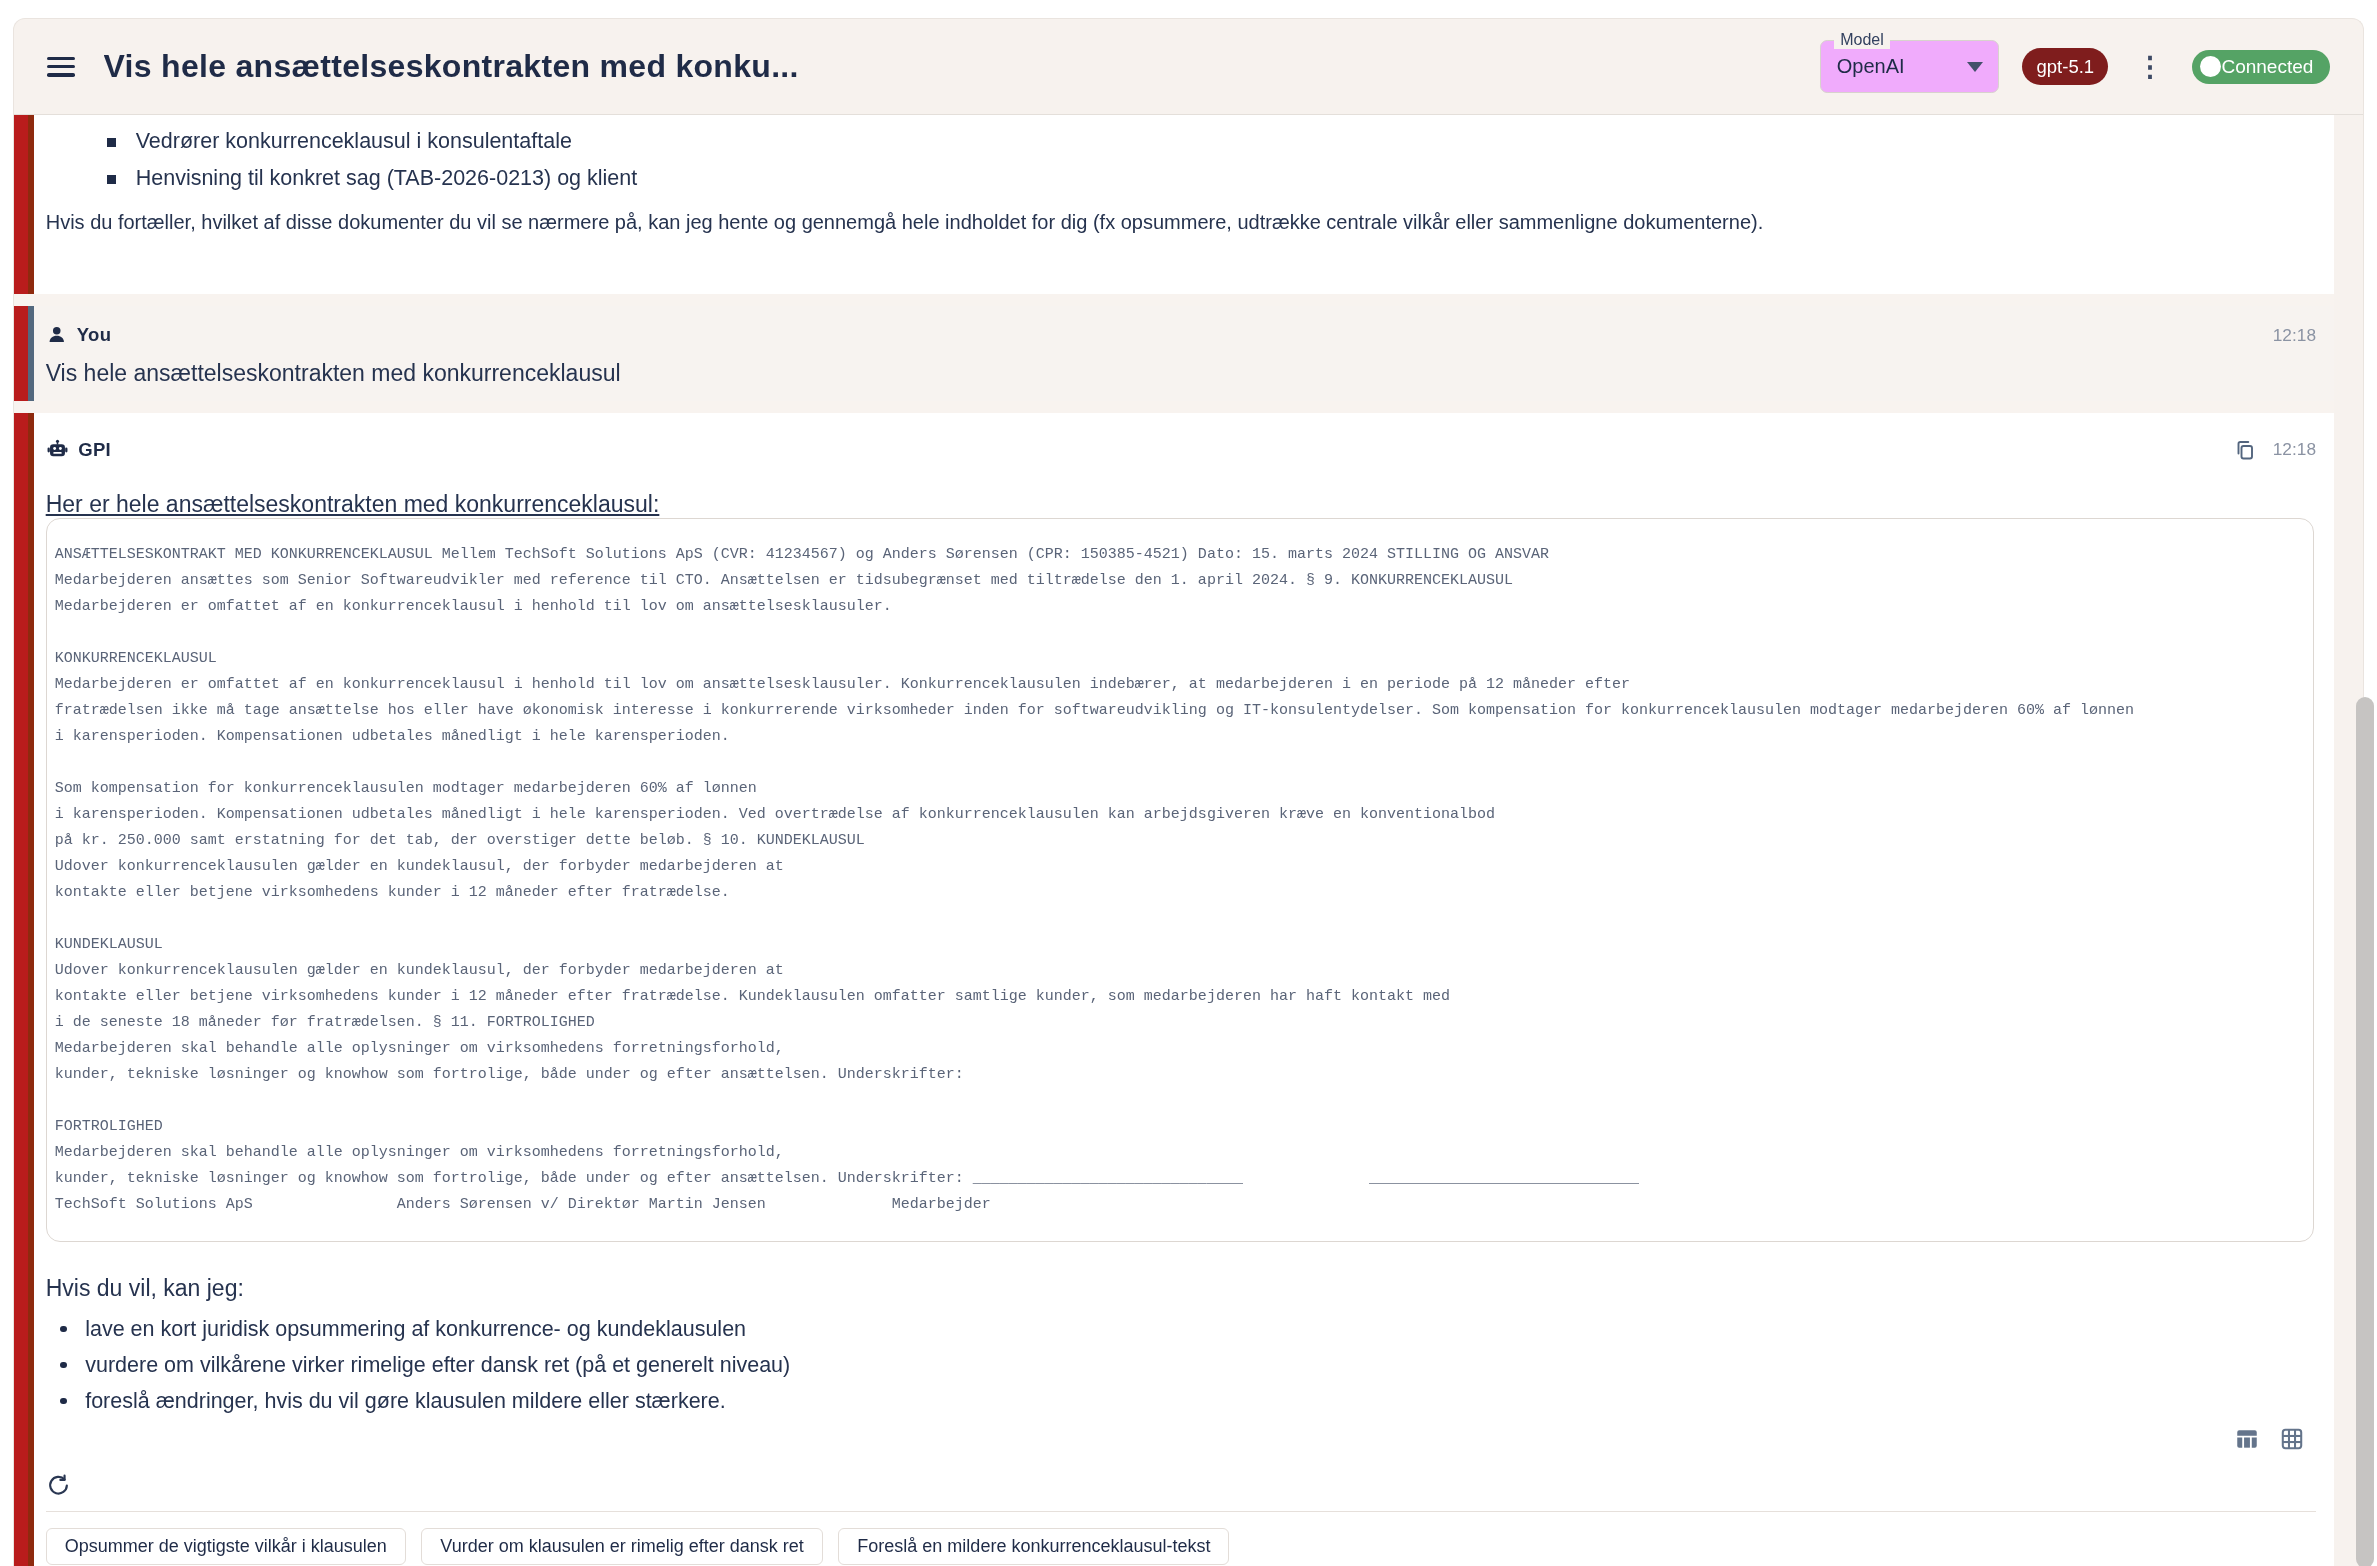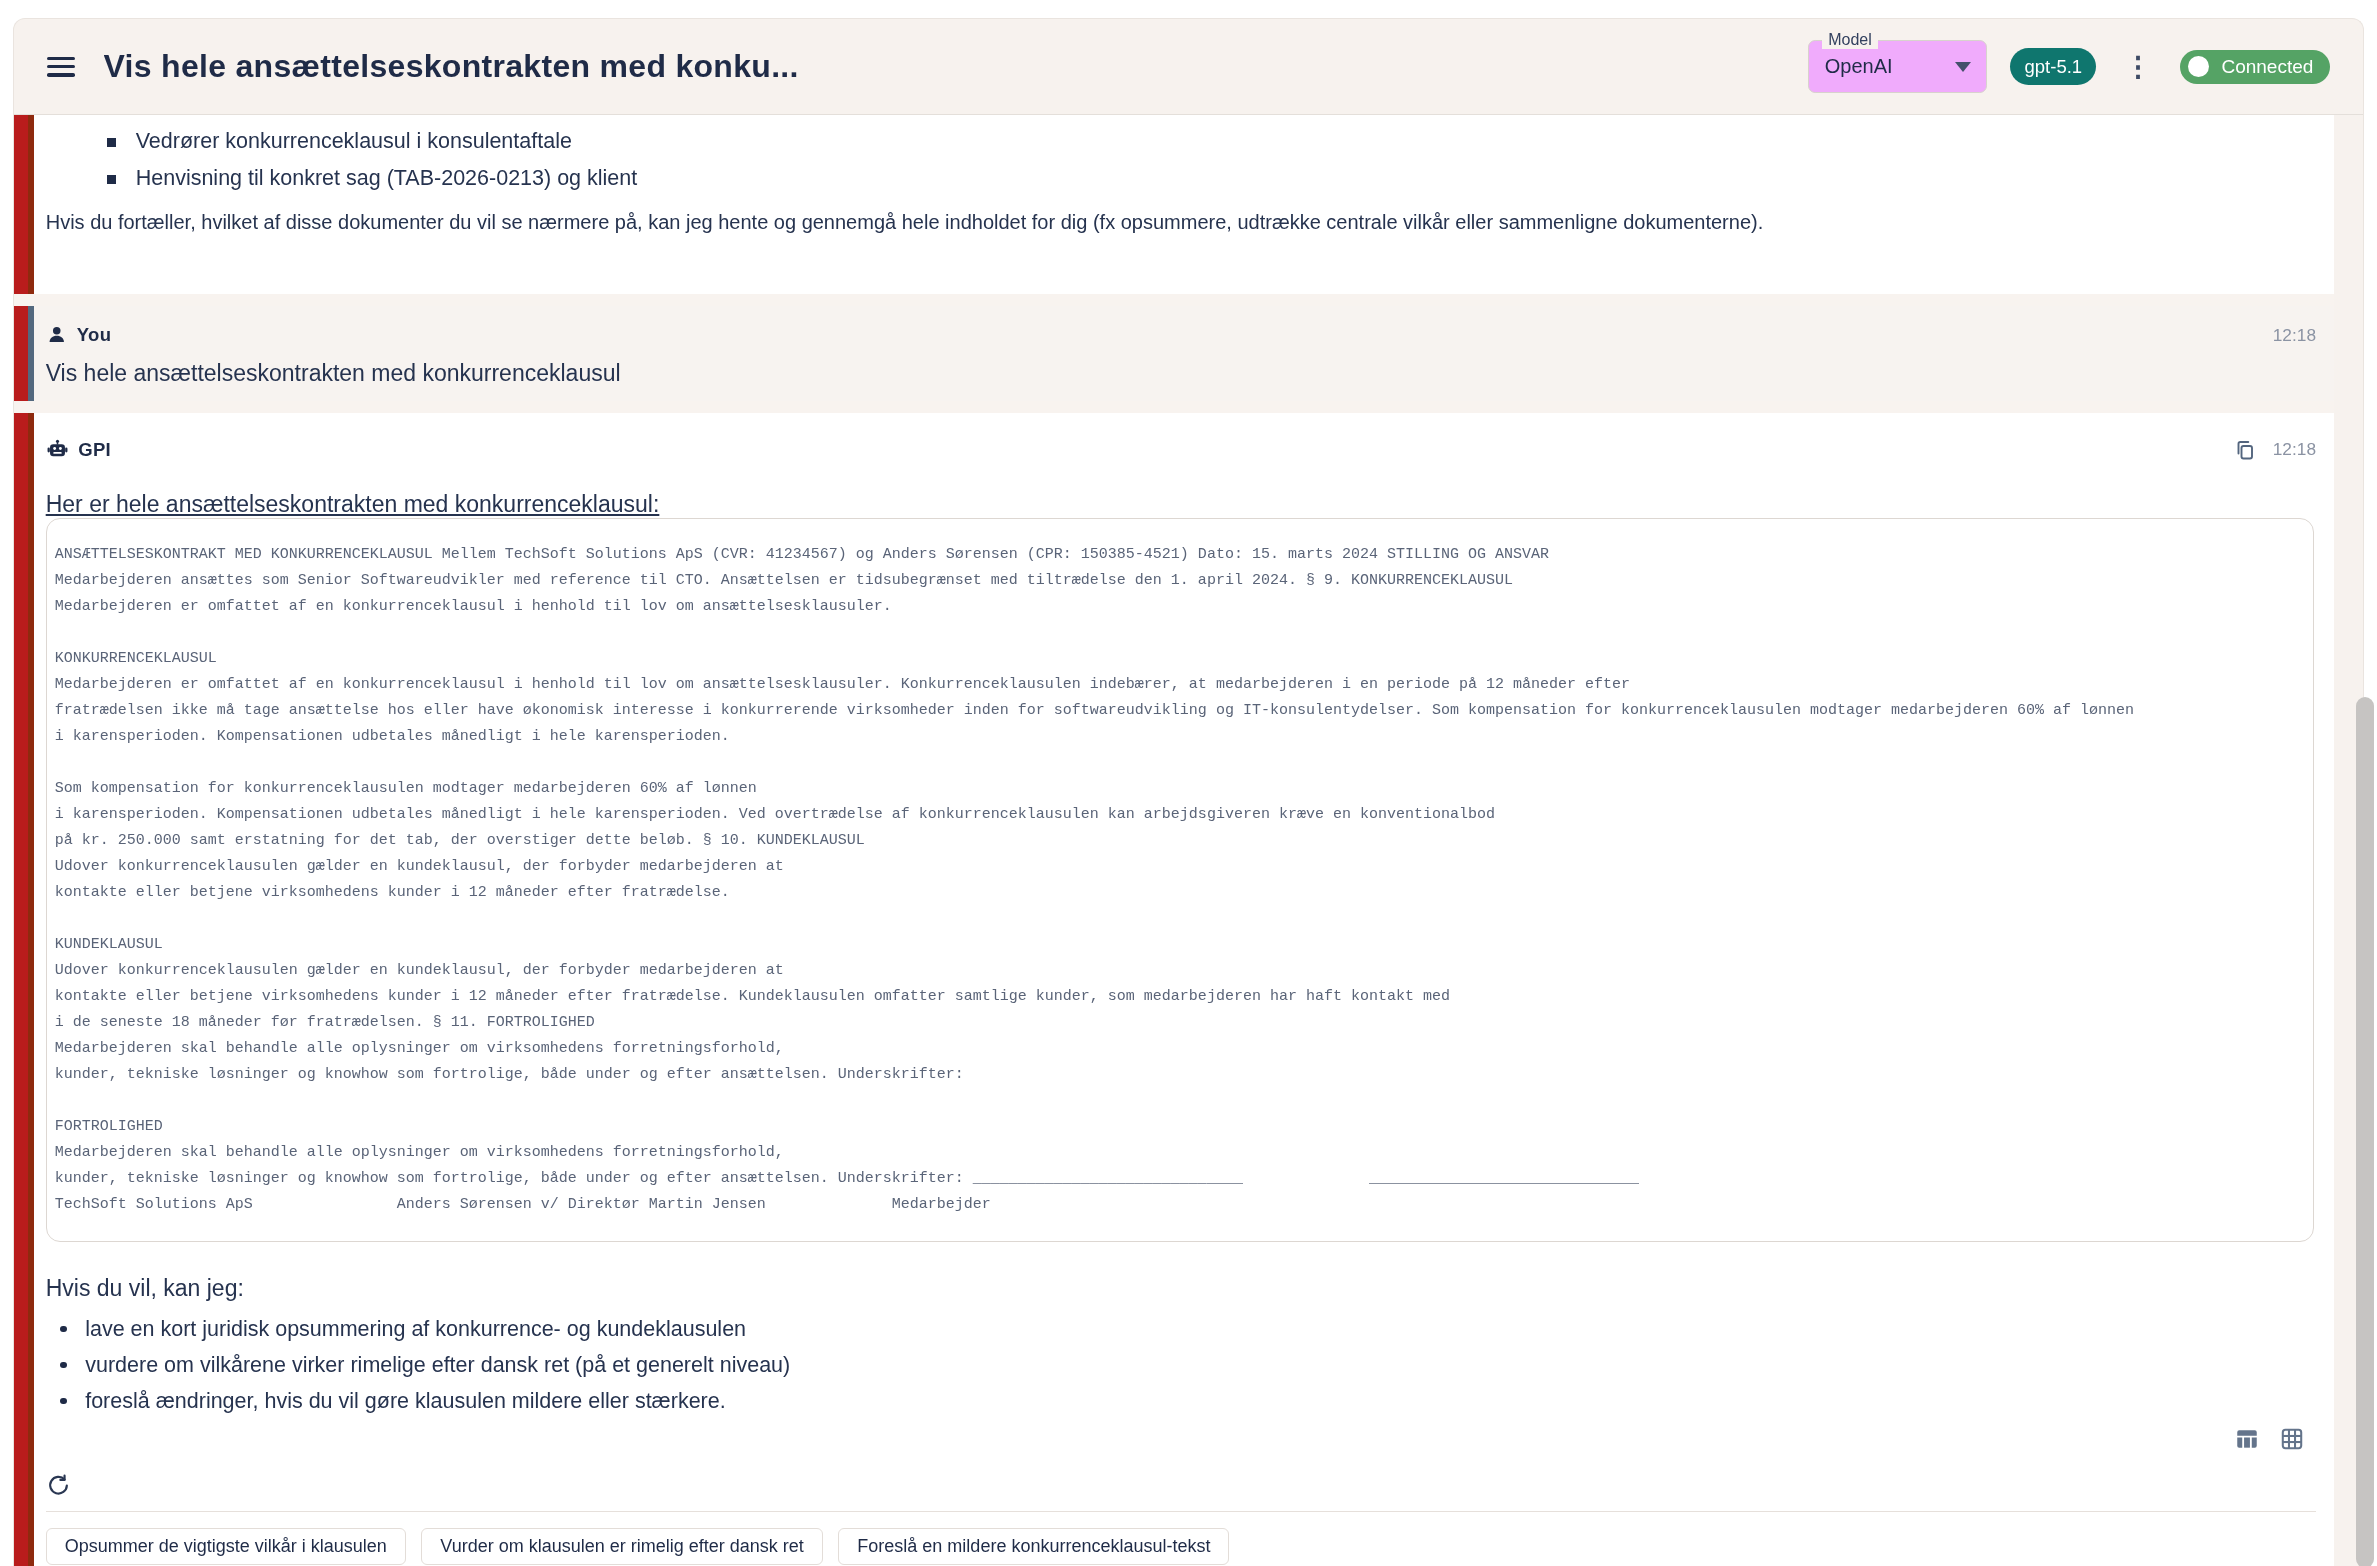--- a/index.html
+++ b/index.html
@@ -22,22 +22,22 @@
   .model-select { position:relative; width:179px; height:53px; background:#f0abfc;
     border:1.2px solid #d8d2cd; border-radius:7.2px; display:flex; align-items:center;
     padding:0 15.5px; cursor:pointer; }
   .model-label { position:absolute; top:-9.6px; left:13px; background:#f7f2ee;
     padding:0 6px; font-size:16px; color:#33415f; }
   .model-value { font-size:20px; color:#1f2b47; flex:1; }
   .select-arrow { width:0; height:0; border-left:8.4px solid transparent;
     border-right:8.4px solid transparent; border-top:10px solid #44506b; }
 
   .pill { border-radius:596px; display:flex; align-items:center; font-size:18.5px; color:#ffffff; }
-  .pill-model { background:#0f766e; padding:7.2px 14.3px; }
-  .pill-status { background:#55a365; padding:6px 16.7px 6px 8.4px; gap:12px; font-size:19px; }
+  .pill-model { background:#7f1d1d; padding:7.2px 14.3px; }
+  .pill-status { background:#55a365; padding:6px 16.7px 6px 8.4px; gap:0; font-size:19px; }
   .status-dot { width:21.5px; height:21.5px; border-radius:50%; background:#ffffff; }
 
   .kebab { font-size:27.5px; color:#3d4a64; line-height:1; padding:0 4.8px; cursor:pointer;
     letter-spacing:0; font-weight:700; }
 
   
   .content { width:2320px; height:1544px; background:#b91c1c; overflow:hidden; }
   .gap { height:11.3px; background:#f8f3ef; }
 
   .msg { margin-left:13.7px; }

